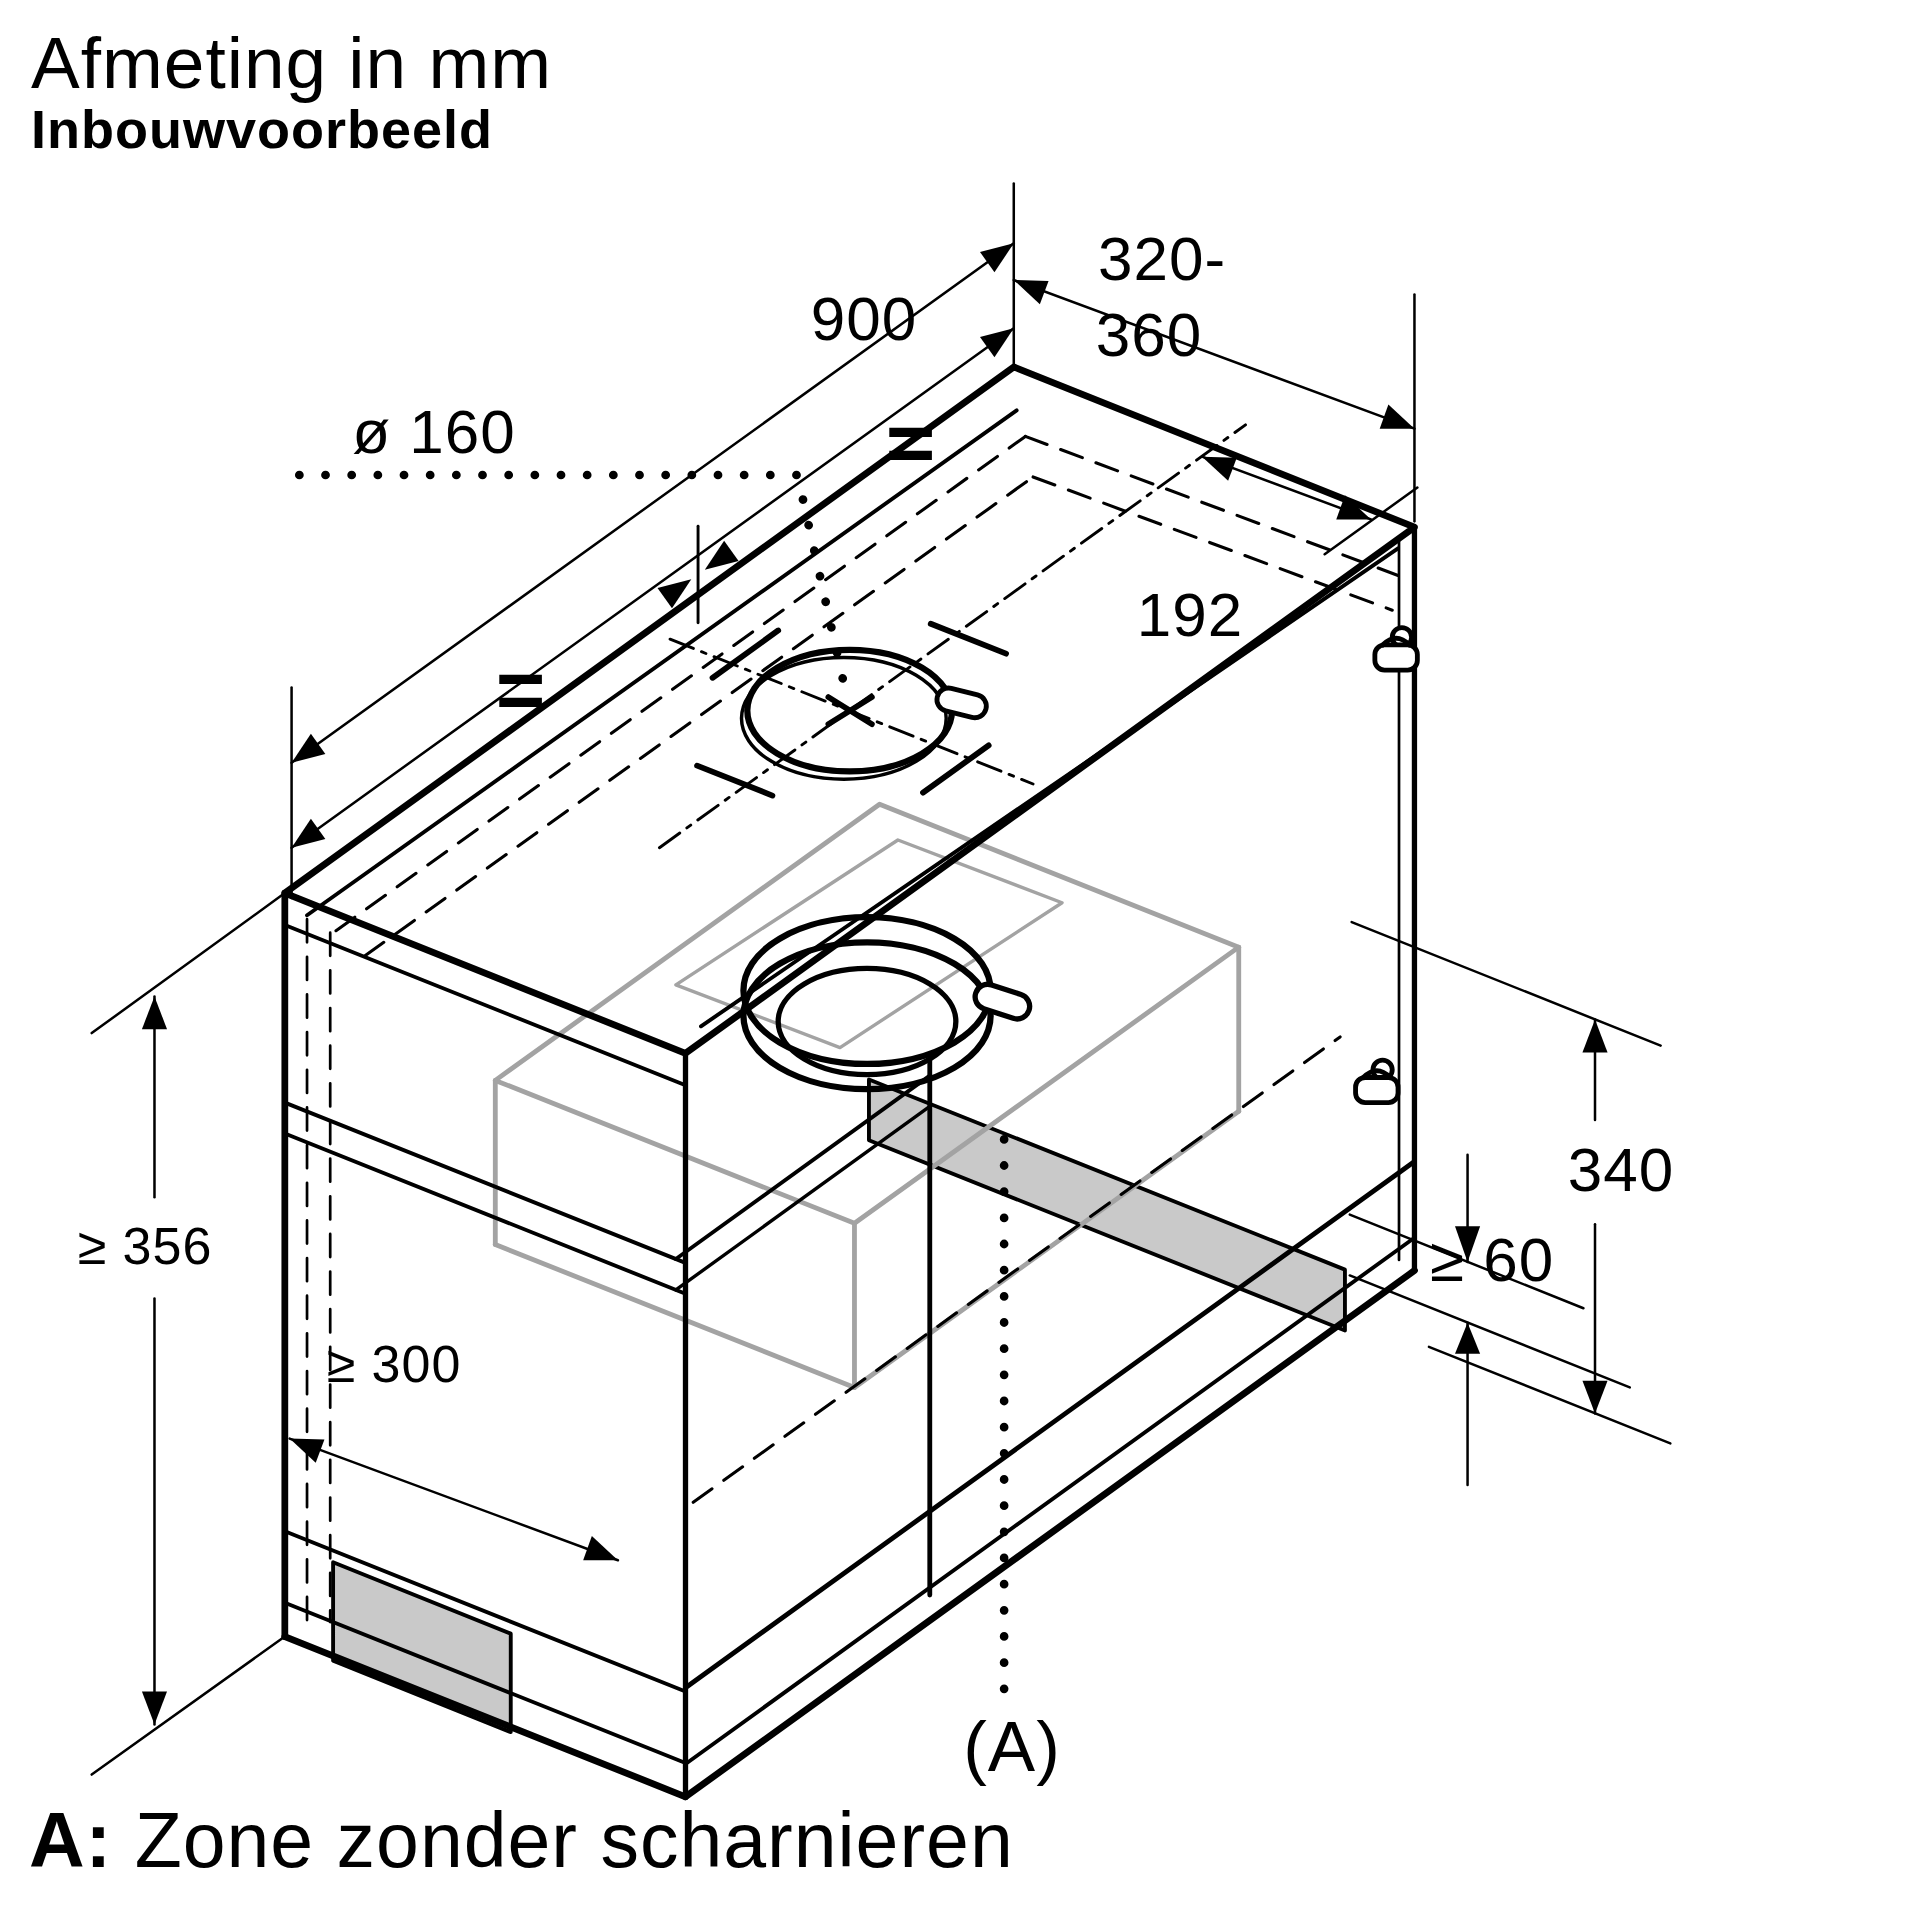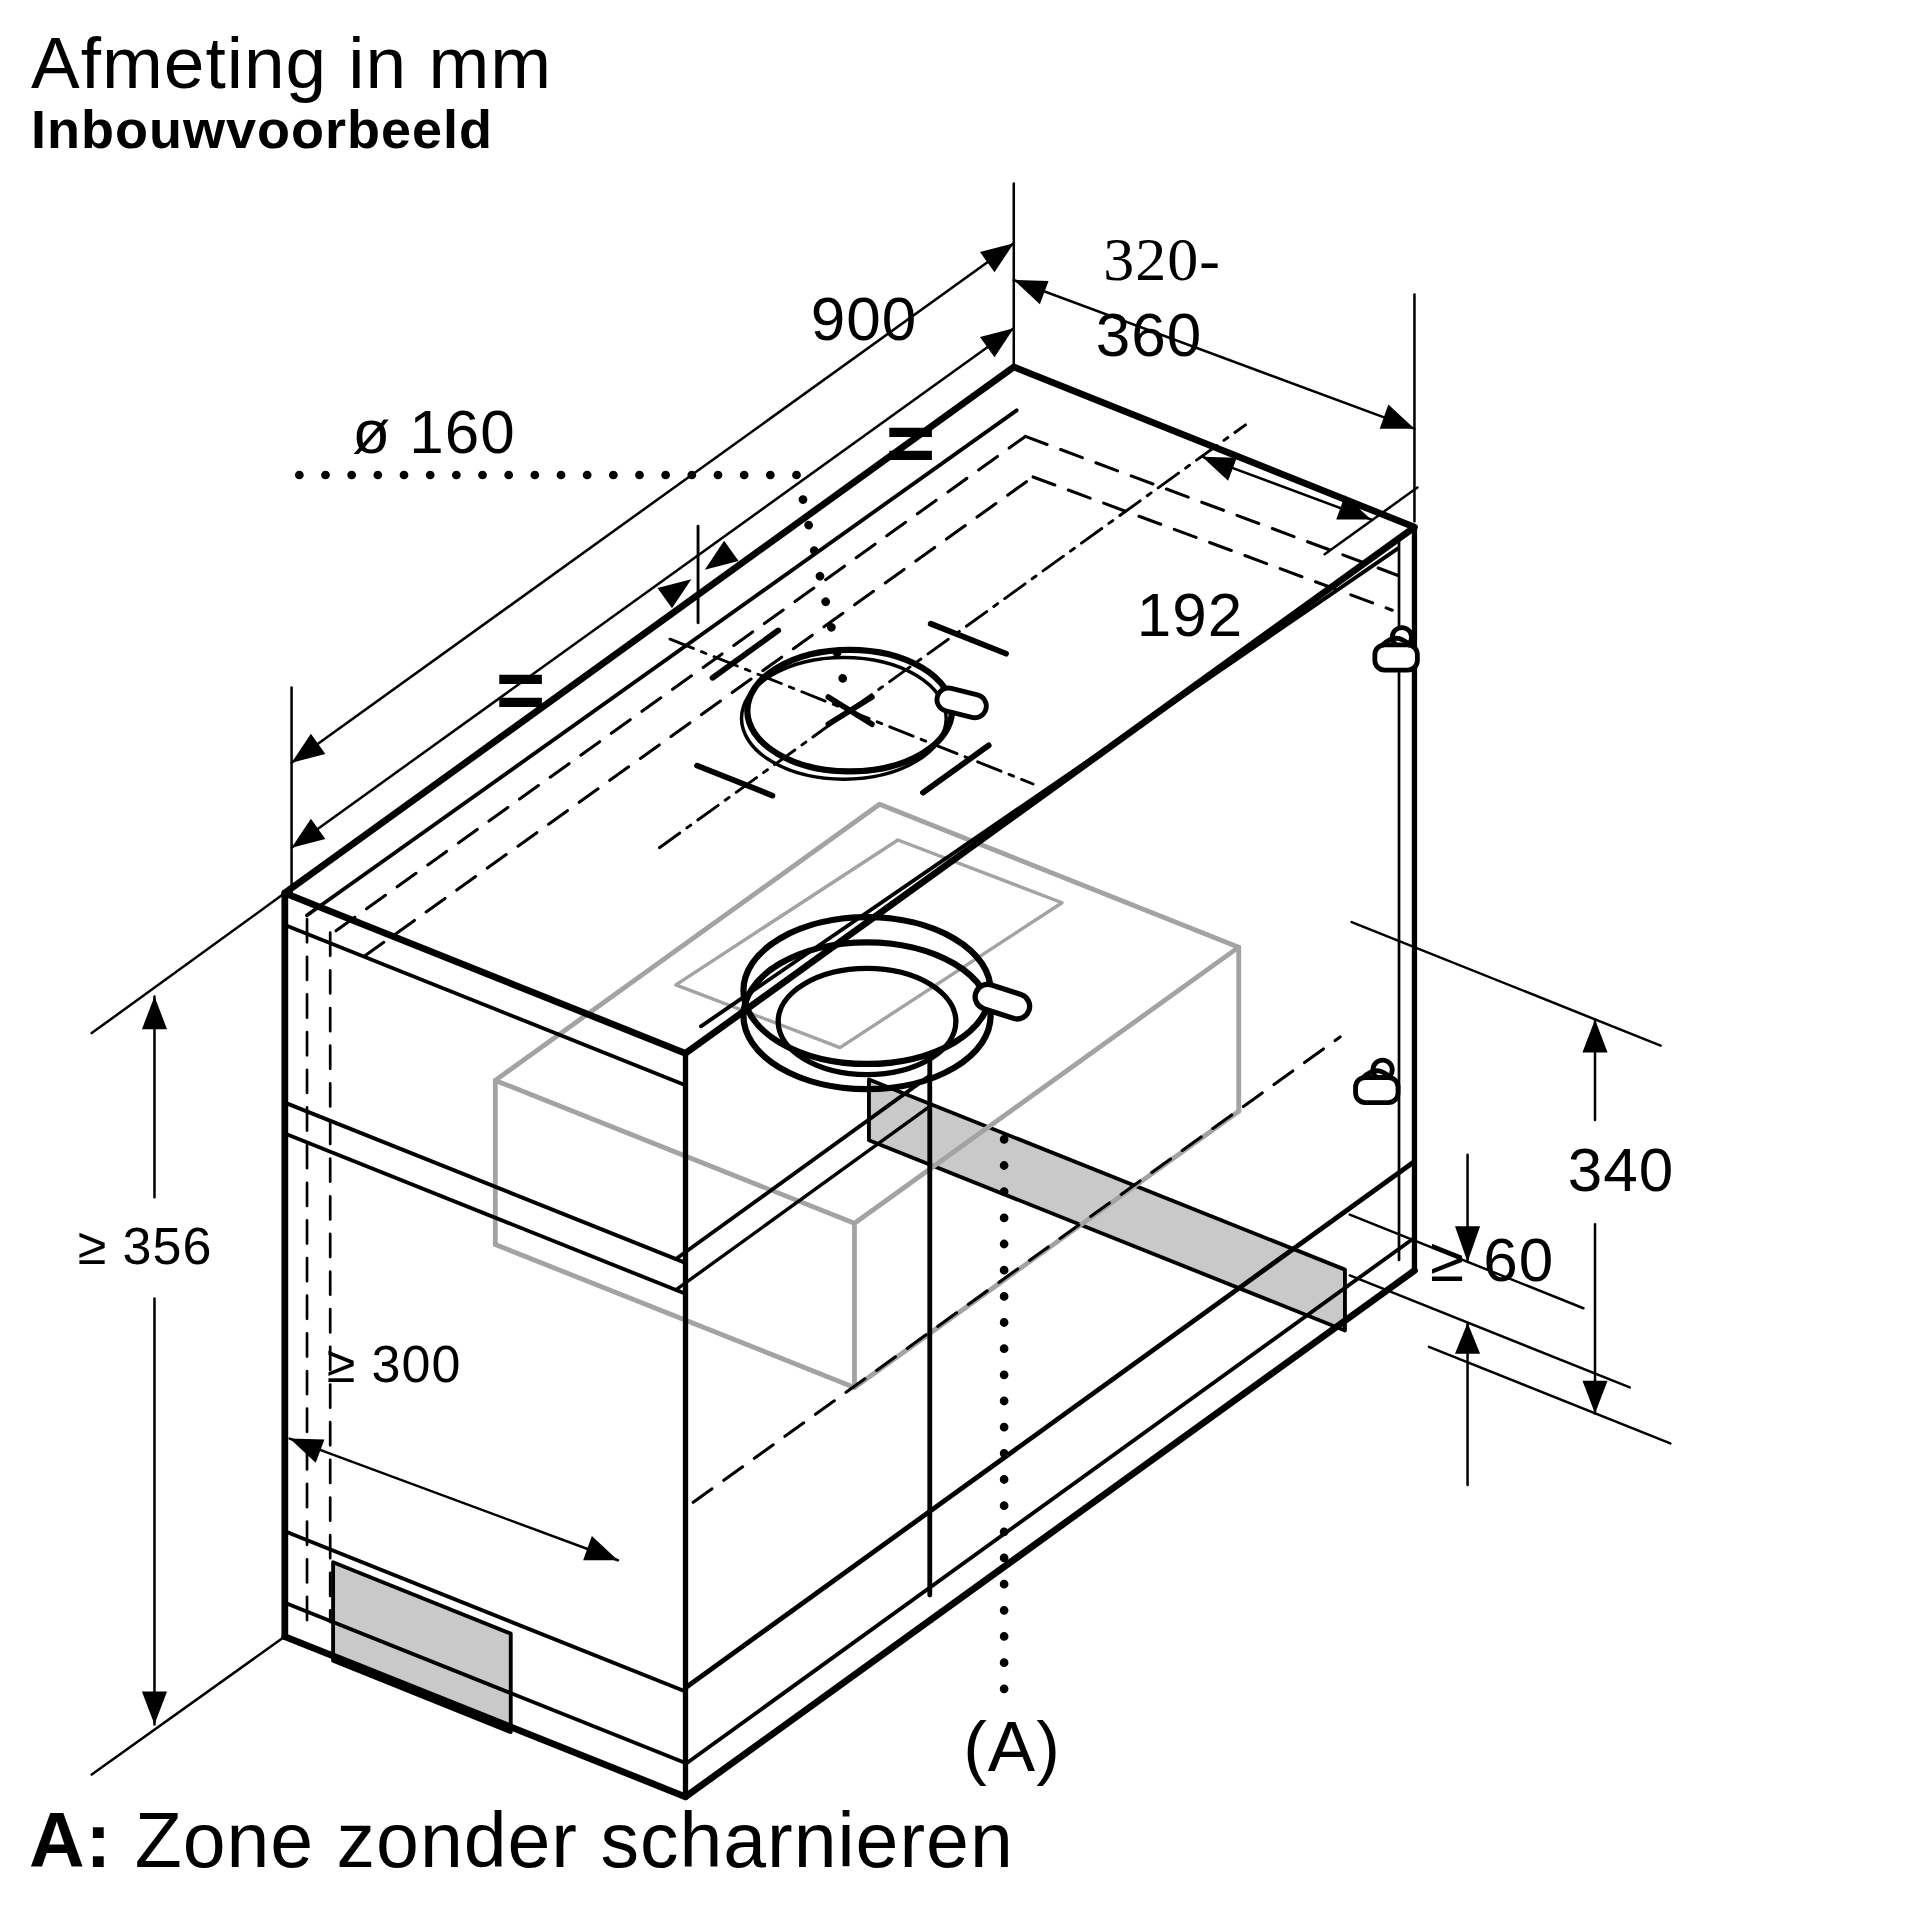--- a/index.html
+++ b/index.html
@@ -182,21 +182,21 @@
       </g>
     </g>
   </g>
 </svg>
 
 <div class="title-line1">Afmeting in mm</div>
 <div class="title-line2">Inbouwvoorbeeld</div>
 
 <div class="lbl" style="left:434px;top:432px;">ø 160</div>
 <div class="lbl" style="left:864px;top:319px;">900</div>
-<div class="lbl" style="left:1162px;top:259px;font-family:Liberation Serif, serif;">320-</div>
+<div class="lbl" style="left:1162px;top:259px;">320-</div>
 <div class="lbl" style="left:1149px;top:335px;">360</div>
 <div class="lbl" style="left:1190px;top:615px;">192</div>
 <div class="lbl big" style="left:145px;top:1246px;">≥ 356</div>
 <div class="lbl big" style="left:394px;top:1364px;">≥ 300</div>
 <div class="lbl" style="left:1593px;top:1170px;margin-left:28px;">340</div>
 <div class="lbl" style="left:1492px;top:1260px;">≥ 60</div>
 <div class="lbl eq" style="left:521px;top:689px;">=</div>
 <div class="lbl eq" style="left:911px;top:442px;">=</div>
 <div class="lbl zone" style="left:1012px;top:1746px;">(A)</div>
 

